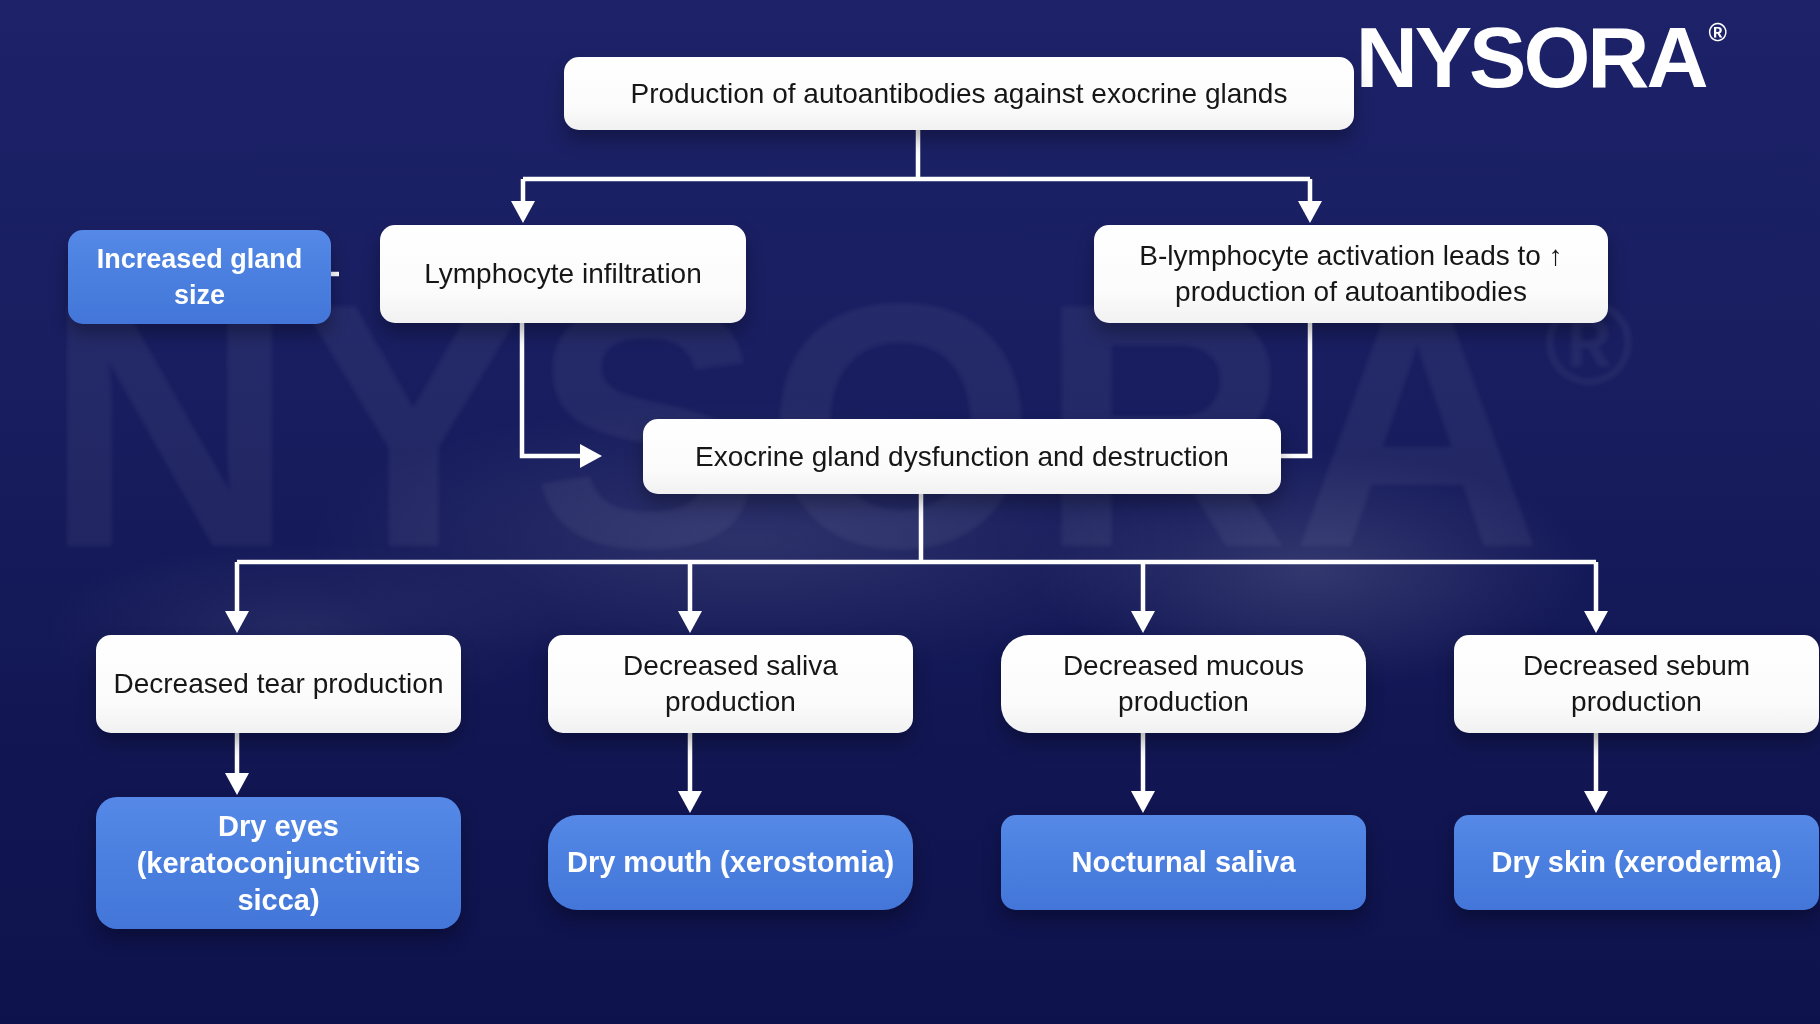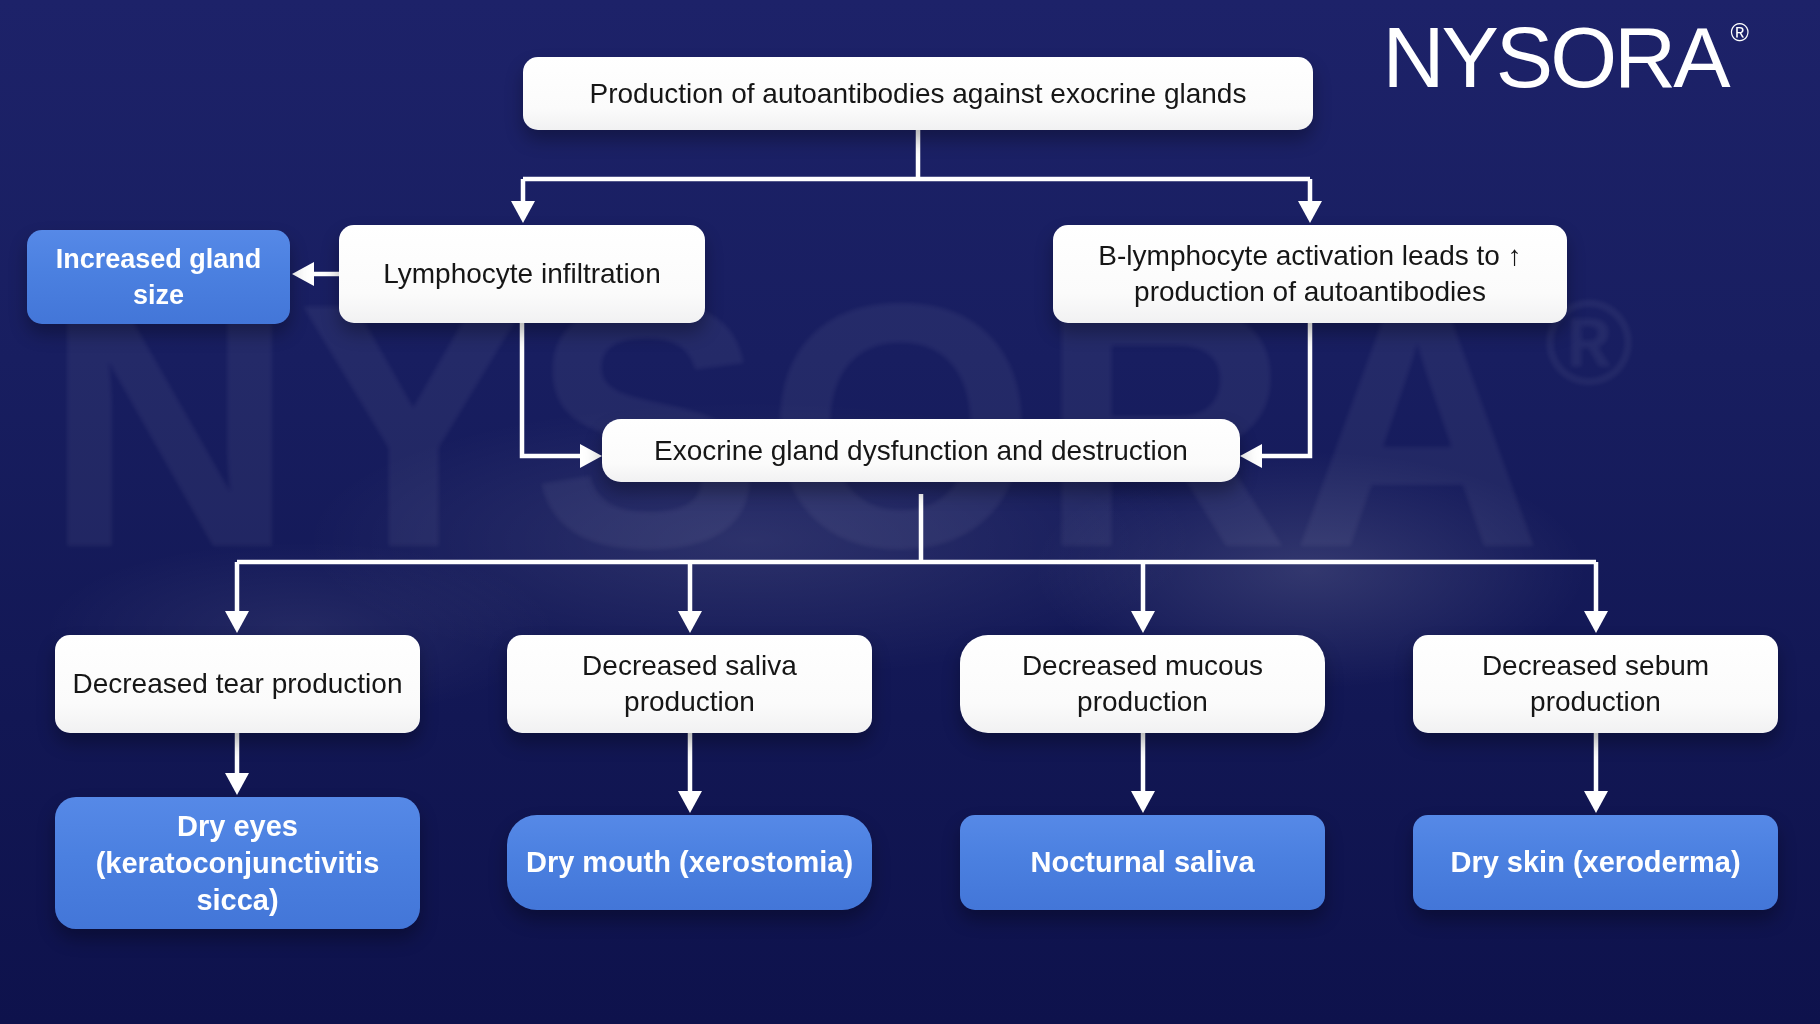--- a/index.html
+++ b/index.html
@@ -18,34 +18,34 @@
   .watermark .wm-reg{font-size:120px;vertical-align:top;line-height:1;position:relative;top:30px;}
   .blob{position:absolute;pointer-events:none;}
   .blob.b1{left:300px;top:400px;width:900px;height:280px;
     background:radial-gradient(ellipse at center,rgba(255,255,255,0.10),rgba(255,255,255,0) 70%);}
   .blob.b2{left:1030px;top:450px;width:560px;height:240px;
     background:radial-gradient(ellipse at center,rgba(255,255,255,0.13),rgba(255,255,255,0) 70%);}
   .blob.b3{left:40px;top:540px;width:520px;height:180px;
     background:radial-gradient(ellipse at center,rgba(255,255,255,0.07),rgba(255,255,255,0) 70%);}
   
   .logo{
-    position:absolute;top:14px;right:74px;
-    color:#ffffff;font-weight:normal;font-size:86px;letter-spacing:-3px;line-height:1;
+    position:absolute;top:14px;right:96px;
+    color:#ffffff;font-weight:bold;font-size:86px;letter-spacing:-3px;line-height:1;
     white-space:nowrap;
     margin-left:14px;
   }
   .logo .reg{font-size:25px;letter-spacing:0;vertical-align:top;position:relative;top:6px;left:3px;}
   
   .connectors{position:absolute;left:0;top:0;width:1820px;height:1024px;}
   .connectors path{stroke:#ffffff;stroke-width:4.5;fill:none;}
   .connectors polygon{fill:#ffffff;stroke:none;}
   
   .node{
     position:absolute;display:flex;align-items:center;justify-content:center;
-    text-align:center;border-radius:15px;box-sizing:border-box;padding:8px 8px;
+    text-align:center;border-radius:15px;box-sizing:border-box;padding:8px 8px;margin-left:41px;
   }
   .node.white{
     background:linear-gradient(180deg,#ffffff 0%,#fbfbfb 70%,#f1f1f2 100%);
     color:#161616;font-size:28px;line-height:36px;font-weight:normal;
     box-shadow:0 10px 18px rgba(0,0,0,0.30);
   }
   .node.blue{
     background:linear-gradient(180deg,#5689e7 0%,#4b80e0 45%,#4376d8 100%);
     color:#ffffff;font-size:29px;line-height:37px;font-weight:bold;
     box-shadow:0 10px 18px rgba(0,0,0,0.30);
@@ -121,21 +121,21 @@
   </div>
 
   <div class="node white" style="left:339px;top:225px;width:366px;height:98px;">
     <span>Lymphocyte infiltration</span>
   </div>
 
   <div class="node white" style="left:1053px;top:225px;width:514px;height:98px;">
     <span>B-lymphocyte activation leads to ↑ production of autoantibodies</span>
   </div>
 
-  <div class="node white" style="left:602px;top:419px;width:638px;height:63px;border-radius:19px;">
+  <div class="node white" style="left:602px;top:419px;width:638px;height:75px;">
     <span>Exocrine gland dysfunction and destruction</span>
   </div>
 
   <div class="node white" style="left:55px;top:635px;width:365px;height:98px;">
     <span>Decreased tear production</span>
   </div>
 
   <div class="node white" style="left:507px;top:635px;width:365px;height:98px;">
     <span>Decreased saliva production</span>
   </div>

